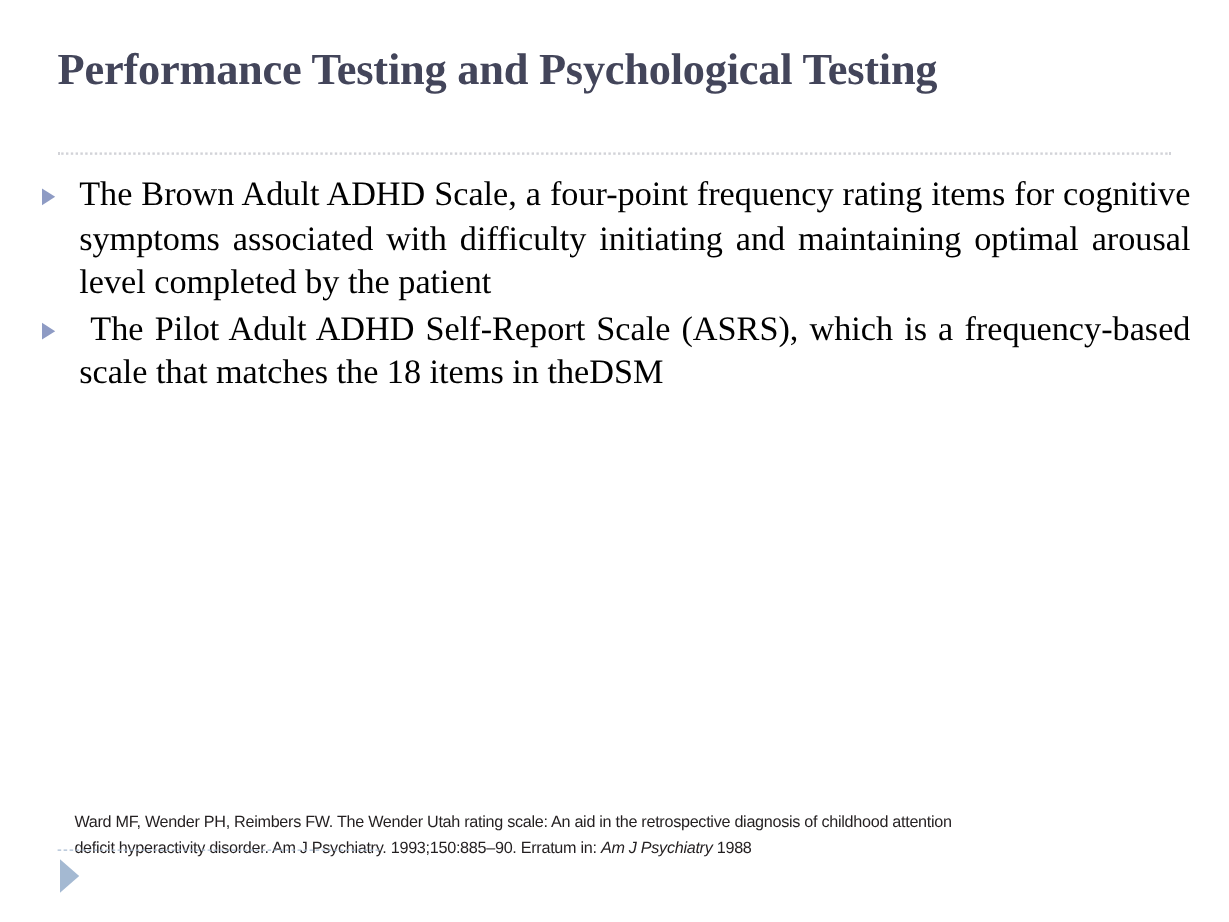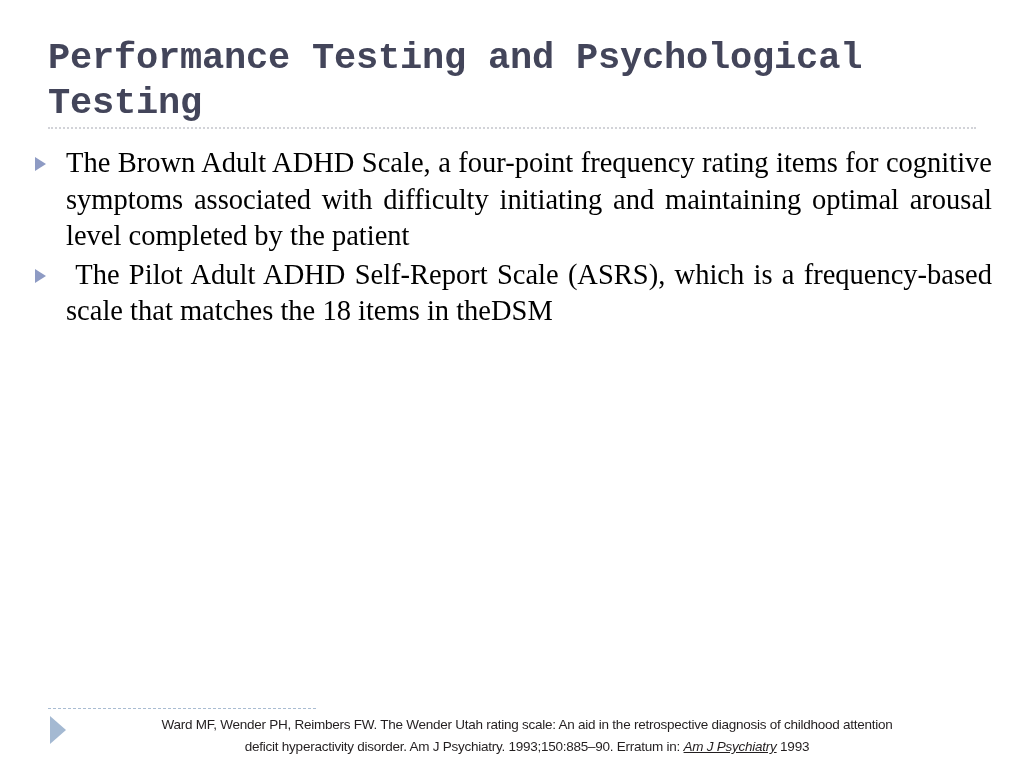--- a/index.html
+++ b/index.html
@@ -20,21 +20,21 @@
   }
 
   
   #title-block {
     position: absolute;
     left: 48px;
     top: 36px;
     width: 930px;
   }
   #slide-title {
-    font-family: Liberation Mono, monospace;
+    font-family: Liberation Serif, serif;
     font-weight: bold;
     font-size: 37px;
     line-height: 45px;
     letter-spacing: -0.2px;
     color: #43455a;
     margin: 0;
     white-space: pre-line;
   }
   #title-rule {
     position: absolute;
@@ -80,34 +80,31 @@
   .bullet-text.last-line-left {
     text-align-last: left;
   }
 
   
   #footnote-block {
     position: absolute;
     left: 62px;
     top: 674px;
     width: 930px;
-    text-align: center;
-    margin-top: 40px;
   }
   .footnote-line {
     font-family: "Liberation Sans", "DejaVu Sans", sans-serif;
     font-size: 13.5px;
     line-height: 22px;
     color: #231f20;
     letter-spacing: -0.25px;
     white-space: pre-wrap;
   }
   .footnote-line em {
     font-style: italic;
-    text-decoration: underline;
   }
 
   #footer-rule {
     position: absolute;
     left: 48px;
     top: 708px;
     width: 268px;
     height: 0;
     border-top: 1px dashed #a9bcd2;
   }
@@ -143,19 +140,19 @@
 
     <div class="bullet-row">
       <span class="bullet-marker"></span>
       <p class="bullet-text last-line-left"> The Pilot Adult ADHD Self-Report Scale (ASRS), which is a frequency-based scale that matches the 18 items in theDSM</p>
     </div>
 
   </div>
 
   <div id="footnote-block">
     <div class="footnote-line">Ward MF, Wender PH, Reimbers FW. The Wender Utah rating scale: An aid in the retrospective diagnosis of childhood attention</div>
-    <div class="footnote-line"><span>deficit hyperactivity disorder. Am J Psychiatry. 1993;150:885–90. Erratum in: </span><em>Am J Psychiatry</em><span> 1993</span></div>
+    <div class="footnote-line"><span>deficit hyperactivity disorder. Am J Psychiatry. 1993;150:885–90. Erratum in: </span><em>Am J Psychiatry</em><span> 1988</span></div>
   </div>
 
   <div id="footer-rule"></div>
   <div id="footer-marker"></div>
 
 </div>
 
 </body></html>

